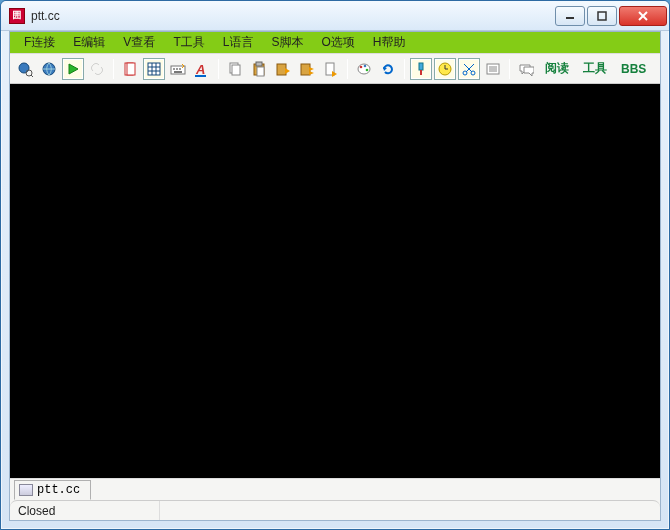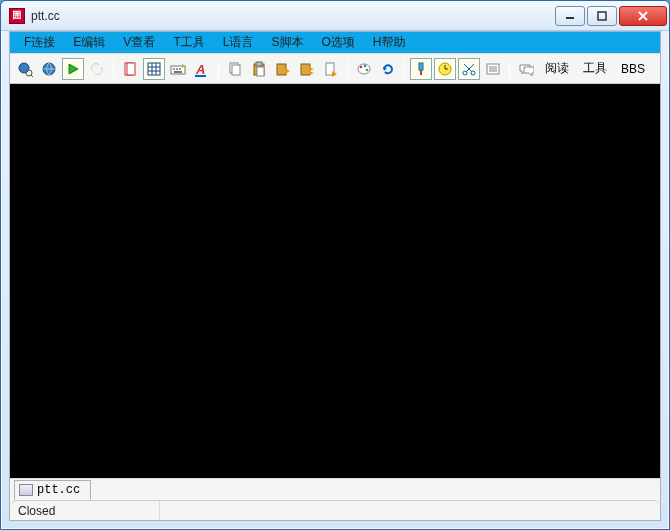--- a/index.html
+++ b/index.html
@@ -5,28 +5,28 @@
   * { box-sizing: border-box; margin: 0; padding: 0; }
   html, body { width: 670px; height: 530px; font-family: "Tahoma", "Microsoft YaHei", sans-serif; font-size: 12px; background: #5a9dd0; overflow: hidden; }
   .window { position: relative; width: 670px; height: 530px; background: linear-gradient(#e8f1fb, #d6e5f5); border: 1px solid #2d6aa3; border-radius: 6px 6px 0 0; box-shadow: inset 0 0 0 1px rgba(255,255,255,0.6); }
   .titlebar { height: 30px; display: flex; align-items: center; padding: 0 2px 0 8px; background: linear-gradient(#f4f9ff, #dae9f8); border-bottom: 1px solid #b6c9de; border-radius: 6px 6px 0 0; }
   .titlebar .app-icon { width: 16px; height: 16px; background: #c03; border: 1px solid #801; display:flex; align-items:center; justify-content:center; color:#fff; font-size:9px; font-weight:bold; margin-right:6px; }
   .titlebar .title { flex: 1; color: #2b2b2b; font-size: 12px; }
   .win-controls { display:flex; gap:2px; margin-left:auto; }
   .win-btn { width: 30px; height: 20px; border: 1px solid #6f8eab; border-radius: 3px; background: linear-gradient(#f7fbff,#d7e6f5); display:flex; align-items:center; justify-content:center; font-size:11px; color:#333; }
   .win-btn.close { width: 48px; background: linear-gradient(#f07a6f,#d9342a); border-color:#a5201a; color:#fff; font-weight:bold; }
   .inner { position:absolute; top:30px; left:8px; right:8px; bottom:8px; background:#f5f5f3; border:1px solid #9cb4cd; display:flex; flex-direction:column; }
-  .menubar { height: 22px; display:flex; align-items:center; padding: 0 6px; gap: 2px; background:#0ea5e9; border-bottom:1px solid #ddd; }
+  .menubar { height: 22px; display:flex; align-items:center; padding: 0 6px; gap: 2px; background:#84cc16; border-bottom:1px solid #ddd; }
   .menu-item { padding: 2px 8px; color:#222; cursor:default; }
   .toolbar { height: 30px; display:flex; align-items:center; padding: 2px 4px; gap:2px; background:#f5f5f3; border-bottom:1px solid #ccc; }
   .tbtn { width:22px; height:22px; border:1px solid transparent; display:flex; align-items:center; justify-content:center; position:relative; }
   .tbtn.active { border:1px solid #8aa; background:#fffde6; box-shadow: inset 0 0 0 1px #fff; }
   .tbtn.disabled { opacity:0.35; }
   .sep { width:1px; height:20px; background:#c9c9c9; margin:0 3px; border-right:1px solid #fff; }
-  .tlabel { padding:0 6px; color:#000000; }
+  .tlabel { padding:0 6px; color:#15803d;font-weight:bold; }
   .terminal { flex:1; background:#000; margin:0; }
   .tabbar { height:22px; display:flex; align-items:flex-end; background:#f5f5f3; border-top:1px solid #ddd; padding-left:4px; }
   .tab { height:20px; display:flex; align-items:center; gap:4px; padding:0 10px 0 4px; border:1px solid #b0b0b0; border-bottom:1px solid #f5f5f3; background:#f5f5f3; font-family:"Courier New",monospace; font-size:12px; }
   .tab .mini-icon { width:14px; height:12px; background:linear-gradient(#eef,#ccd); border:1px solid #889; }
   .statusbar { height:20px; display:flex; align-items:flex-end; background:#f5f5f3; border-top:1px solid #ccc; font-size:12px; color:#222;border-radius:7px; }
   .status-cell { padding: 0 8px; height:100%; display:flex; align-items:center; border-right: none; }
   .status-cell.first { width:150px; border-right:1px solid #ddd; }
   svg { display:block; }
 </style>
 </head>

